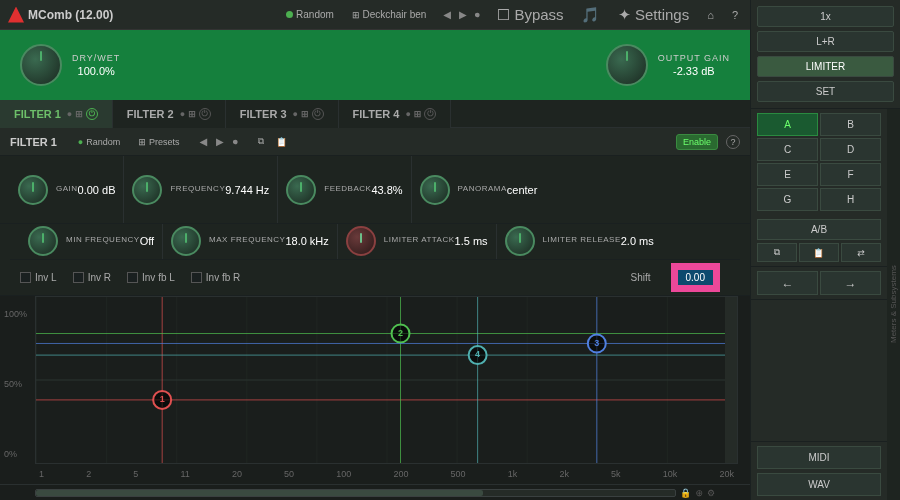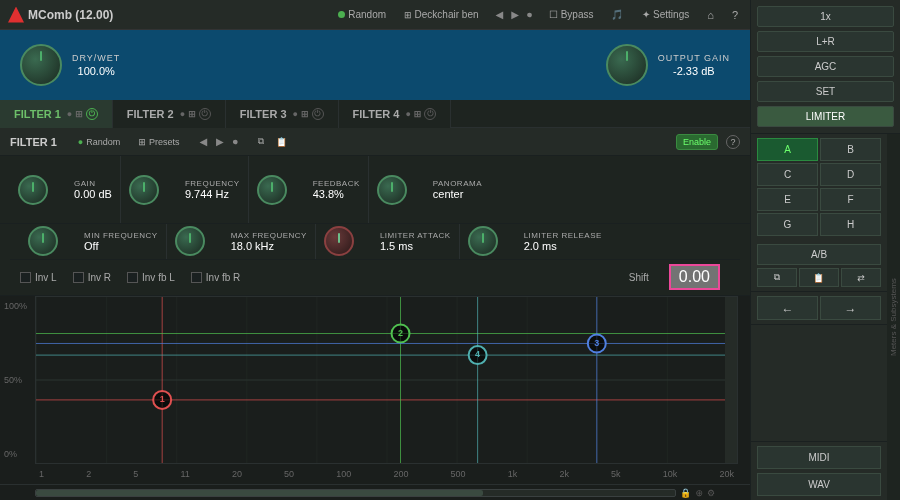--- a/index.html
+++ b/index.html
@@ -71,39 +71,39 @@
     .arrow-btn {
       color: #888;
       font-size: 10px;
       background: none;
       border: none;
       cursor: pointer;
       padding: 1px 3px;
     }
     .bypass-btn, .settings-btn {
       color: #aaa;
-      font-size: 10px;
+      font-size: 15px;
       background: none;
       border: none;
       cursor: pointer;
       padding: 2px 4px;
     }
     .home-btn, .help-btn {
       color: #aaa;
       font-size: 11px;
       background: none;
       border: none;
       cursor: pointer;
       padding: 2px 4px;
     }
 
     
     .knob-row {
       height: 70px;
-      background: #0c4a6e;
+      background: #15803d;
       display: flex;
       padding: 0 20px;
       gap: 0;
     }
     .knob-section {
       display: flex;
       align-items: center;
       gap: 10px;
     }
     .knob-section.right {
@@ -258,22 +258,20 @@
       display: flex;
       align-items: center;
       gap: 8px;
       padding: 0 8px;
       border-right: 1px solid #2a3030;
       height: 100%;
     }
     .param-knob-group:last-child { border-right: none; }
     .param-knob-info {
       display: flex;
-      flex-direction: column;
-      margin-left: 18px;
     }
     .param-name {
       color: #aaa;
       font-size: 8px;
       letter-spacing: 0.5px;
       text-transform: uppercase;
     }
     .param-val {
       color: #fff;
       font-size: 11px;
@@ -293,38 +291,38 @@
     .shift-row {
       display: flex;
       align-items: center;
       gap: 20px;
       color: #aaa;
       font-size: 10px;
       margin-left: auto;
       padding-right: 10px;
     }
     .shift-val {
-      background: #737373;
-      border: 2px solid #ec4899;
+      background: #0c4a6e;
+      border: 7px solid #ec4899;
       color: #fff;
-      font-size: 16px;
+      font-size: 10px;
       padding: 2px 8px;
     }
 
     
     .graph-area {
       flex: 1;
       background: #1a1e1c;
       position: relative;
       overflow: hidden;
     }
     .graph-labels-y {
       position: absolute;
       left: 0;
-      top: 0;
+      top: 8px;
       bottom: 20px;
       width: 35px;
       display: flex;
       flex-direction: column;
       justify-content: space-between;
       padding: 5px 4px;
       color: #666;
       font-size: 9px;
     }
     .graph-content {
@@ -772,23 +770,22 @@
       <span class="bottom-icon">⚙</span>
     </div>
   </div>
 
 </div>
 
 <div class="right-panel">
   <div class="right-panel-top">
     <button class="rp-btn">1x</button>
     <button class="rp-btn">L+R</button>
-    <button class="rp-btn">AGC</button>
+    <button class="rp-btn active">LIMITER</button>
     <button class="rp-btn">SET</button>
-    <button class="rp-btn active">LIMITER</button>
   </div>
 
   <div style="display:flex;flex:1;position:relative;">
     <div style="flex:1;display:flex;flex-direction:column;">
 
       <div class="ab-grid">
         <button class="ab-grid-btn active">A</button>
         <button class="ab-grid-btn">B</button>
         <button class="ab-grid-btn">C</button>
         <button class="ab-grid-btn">D</button>

